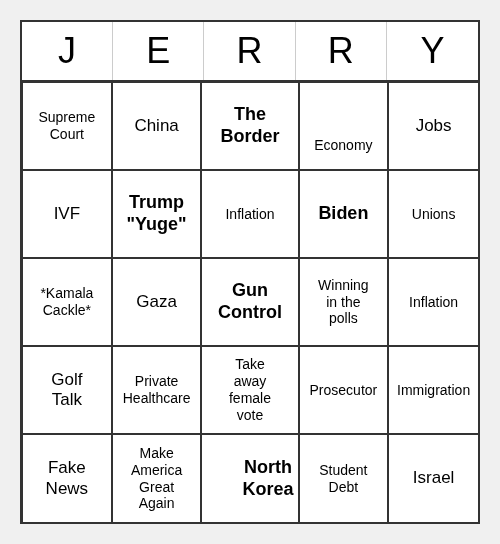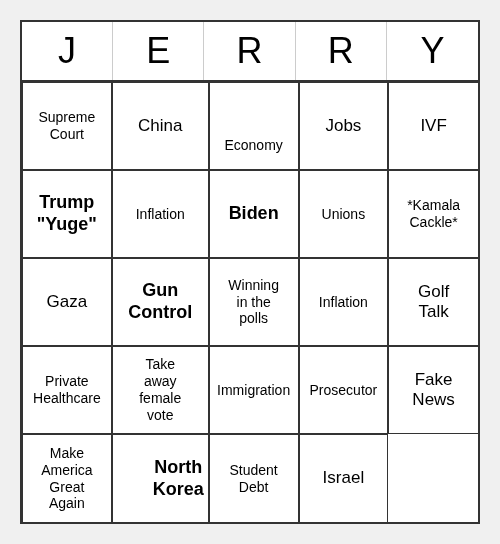--- a/index.html
+++ b/index.html
@@ -80,20 +80,24 @@
     </div>
   <div class="bingo-grid">
   <div class="bingo-cell">
         <span class="text-small" style="white-space: pre-line;">Supreme
 Court</span>
       </div>
       <div class="bingo-cell">
         <span class="text-large" style="white-space: pre-line;">China</span>
       </div>
       <div class="bingo-cell">
+        <span class="text-medium" style="white-space: pre-line;">The
+Border</span>
+      </div>
+      <div class="bingo-cell">
         <span class="text-normal" style="white-space: pre-line; margin-top: 39px;">Economy</span>
       </div>
       <div class="bingo-cell">
         <span class="text-large" style="white-space: pre-line;">Jobs</span>
       </div>
       <div class="bingo-cell">
         <span class="text-large" style="white-space: pre-line;">IVF</span>
       </div>
       <div class="bingo-cell">
         <span class="text-medium" style="white-space: pre-line;">Trump
@@ -135,24 +139,24 @@
         <span class="text-small" style="white-space: pre-line;">Private
 Healthcare</span>
       </div>
       <div class="bingo-cell">
         <span class="text-small" style="white-space: pre-line;">Take
 away
 female
 vote</span>
       </div>
       <div class="bingo-cell">
-        <span class="text-small" style="white-space: pre-line;">Immigration</span>
+        <span class="text-small" style="white-space: pre-line;">Prosecutor</span>
       </div>
       <div class="bingo-cell">
-        <span class="text-small" style="white-space: pre-line;">Prosecutor</span>
+        <span class="text-small" style="white-space: pre-line;">Immigration</span>
       </div>
       <div class="bingo-cell">
         <span class="text-large" style="white-space: pre-line;">Fake
 News</span>
       </div>
       <div class="bingo-cell">
         <span class="text-small" style="white-space: pre-line;">Make
 America
 Great
 Again</span>

